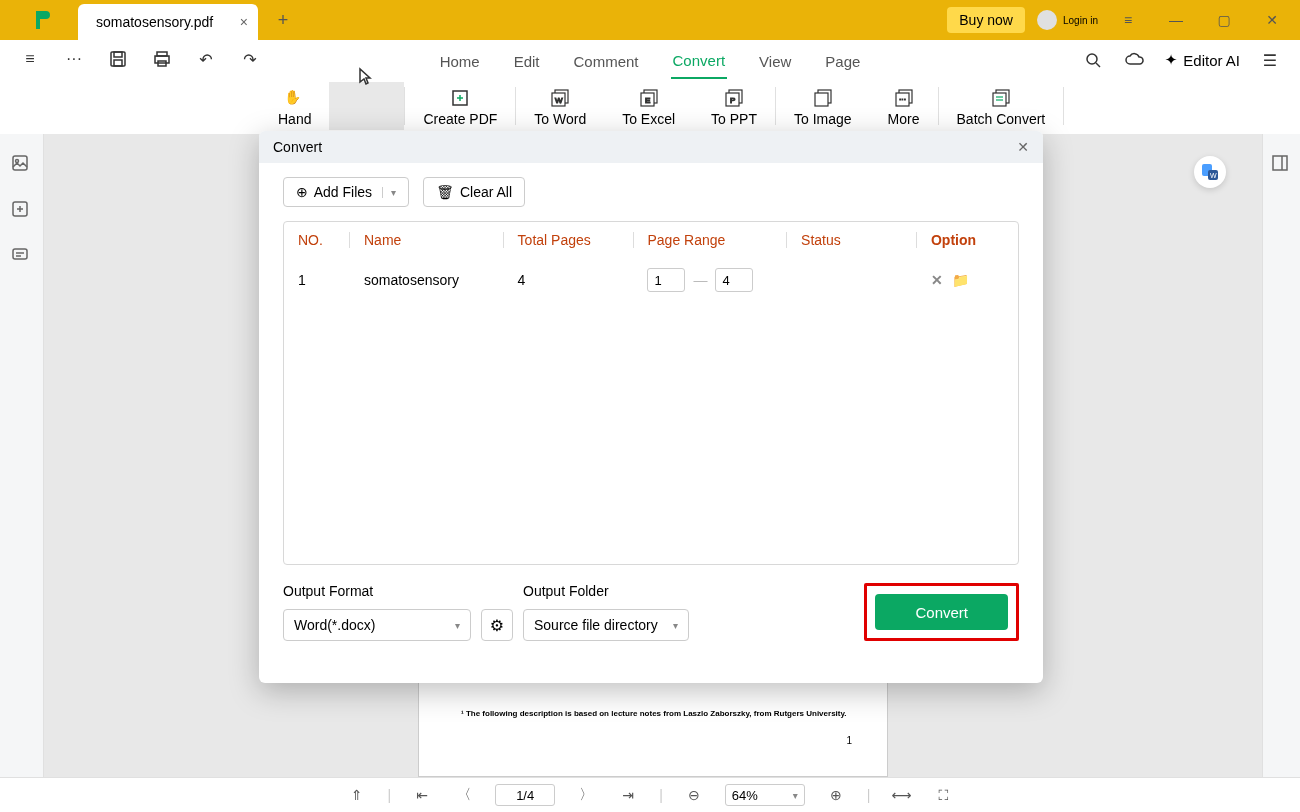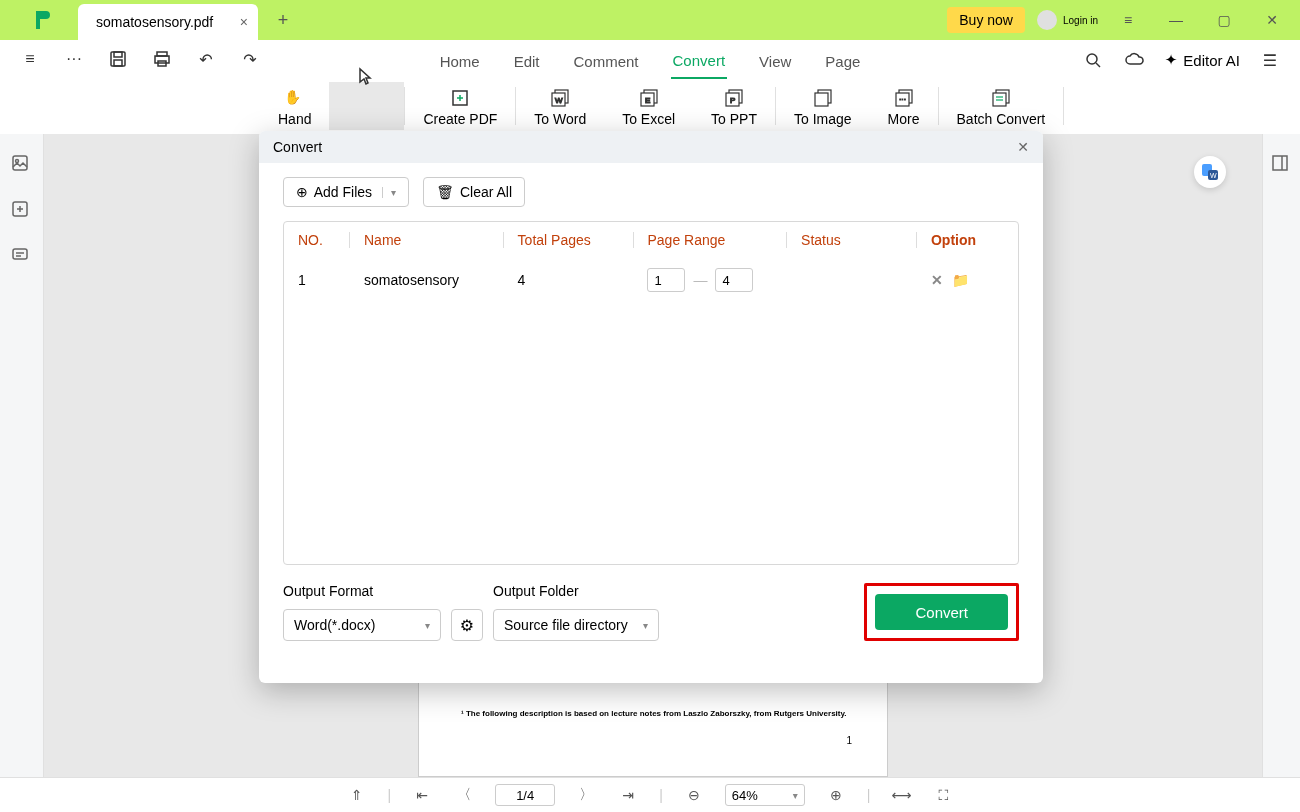--- a/index.html
+++ b/index.html
@@ -12,21 +12,21 @@
   width: 1300px;
   height: 812px;
   background: #e8ecf0;
   position: relative;
   overflow: hidden;
 }
 .titlebar {
   height: 40px;
   display: flex;
   align-items: center;
-  background: #bef264;
+  background: #eab308;
 }
 .app-logo {
   width: 30px;
   height: 30px;
   margin: 0 20px 0 28px;
   display: flex;
   align-items: center;
   justify-content: center;
 }
 .tab {
@@ -709,21 +709,21 @@
       <span class="ft-sep" style="background:transparent"></span>
       <div class="ft-col-option">
         <span style="cursor:pointer;color:#888">✕</span>
         <span style="cursor:pointer;color:#888">📁</span>
       </div>
     </div>
   </div>
   <div class="modal-footer">
     <div class="footer-group">
       <div class="footer-label">Output Format</div>
-      <div class="footer-select" style="width:158px">
+      <div class="footer-select" style="width:188px">
         <span>Word(*.docx)</span>
         <span class="caret">▾</span>
       </div>
     </div>
     <div class="gear-btn">
       <span>⚙</span>
     </div>
     <div class="footer-group">
       <div class="footer-label">Output Folder</div>
       <div class="footer-select" style="width:166px">

